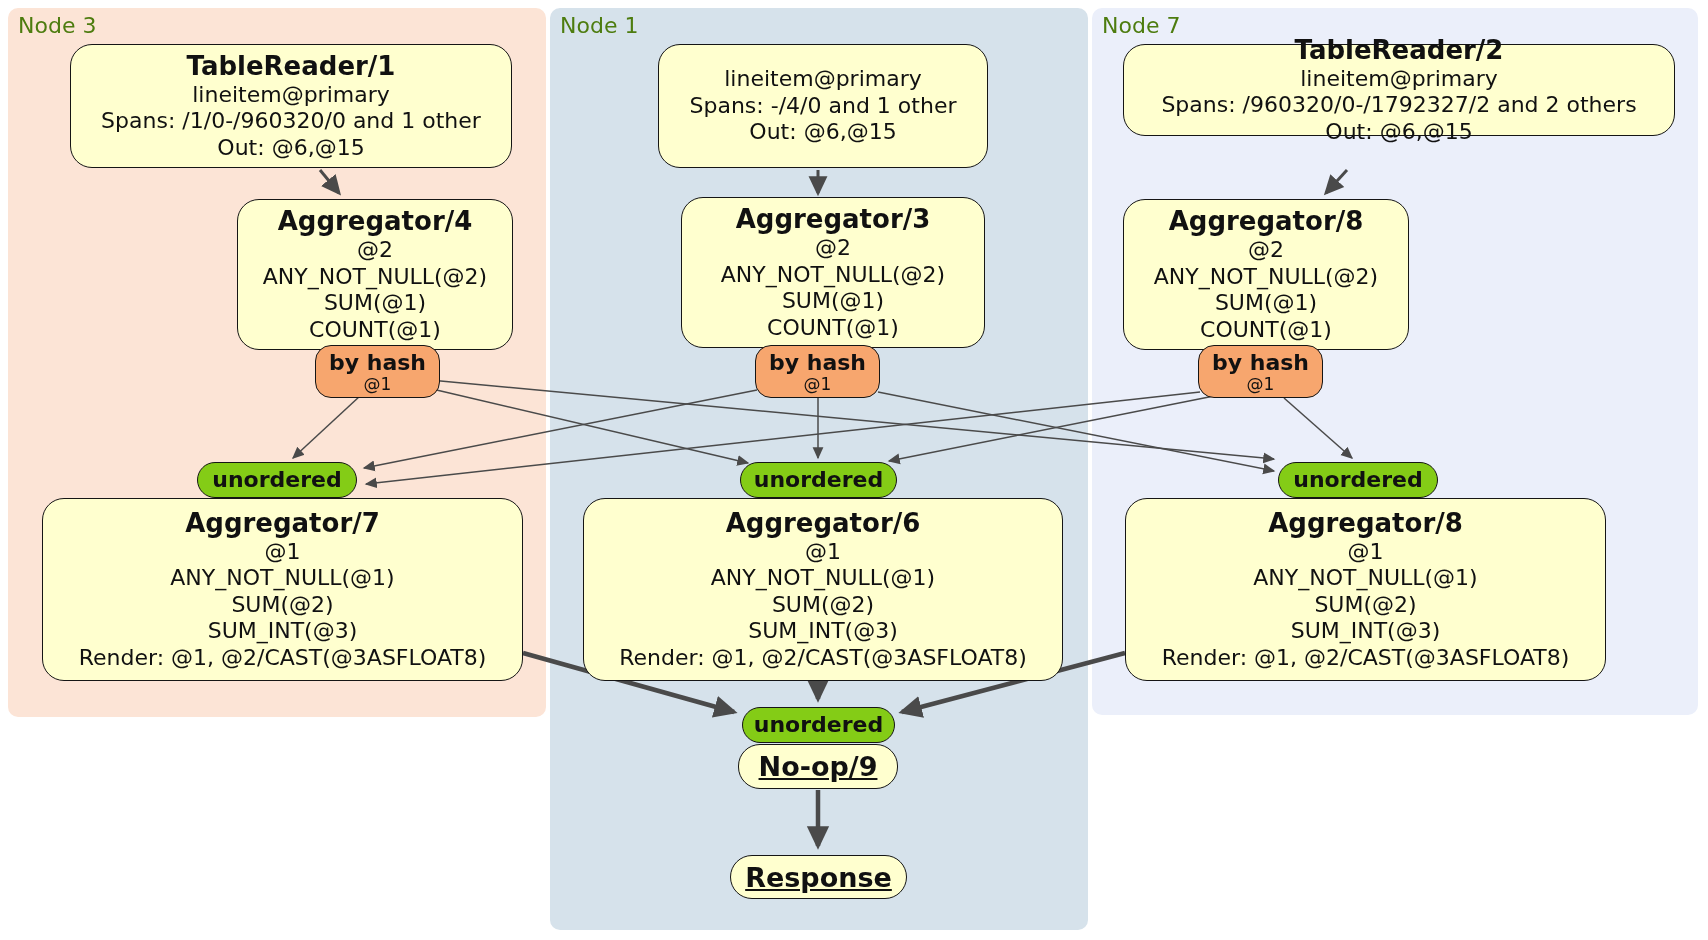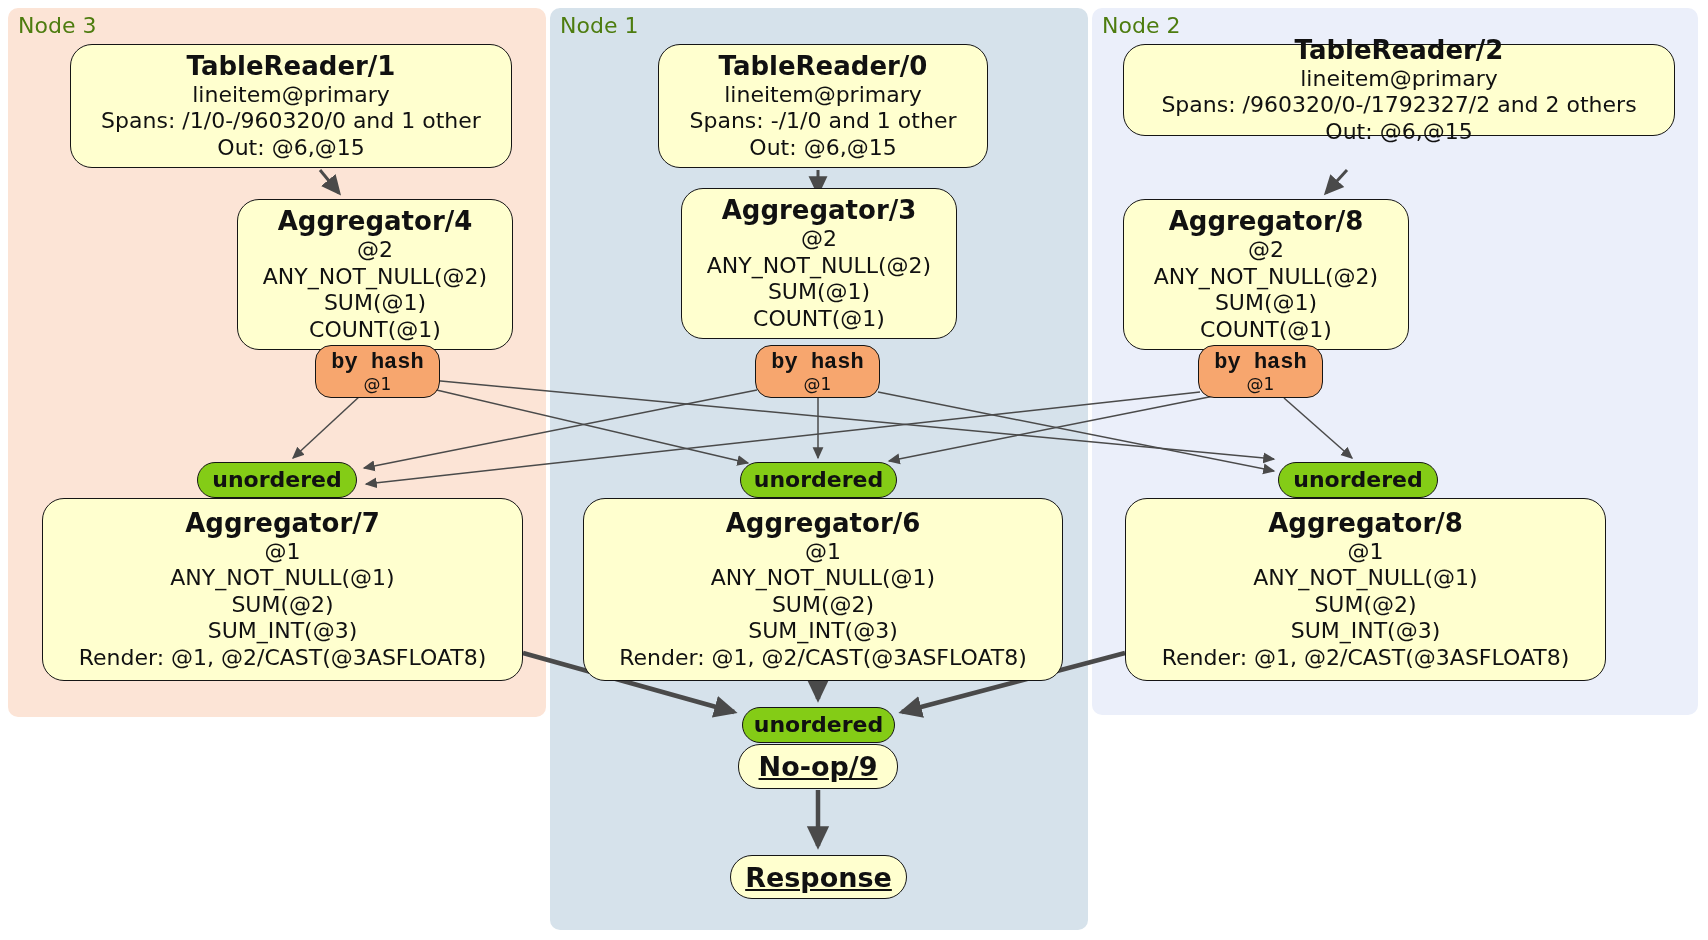--- a/index.html
+++ b/index.html
@@ -20,37 +20,37 @@
     justify-content:center; text-align:center; box-sizing:border-box;
   }
   .pbox .title { font-weight:bold; font-size:26px; line-height:31px; white-space:nowrap; }
   .pbox .bl { font-size:22px; line-height:26.5px; white-space:nowrap; }
   .pill {
     position:absolute; z-index:4; border:1.8px solid #151515; box-sizing:border-box;
     display:flex; flex-direction:column; align-items:center; justify-content:center;
     text-align:center;
   }
   .byhash { background:#f7a66e; border-radius:16px; }
-  .byhash .t1 { font-weight:bold; font-size:22px; line-height:25px;font-family:Liberation Mono, monospace; }
+  .byhash .t1 { font-weight:bold; font-size:22px; line-height:25px; }
   .byhash .t2 { font-size:17px; line-height:19px; }
   .unordered { background:#84cc16; border-radius:18px; font-weight:bold; font-size:22px; line-height:24px; }
   .bigtitle { font-weight:bold; font-size:27px;text-decoration:underline; }
 </style>
 </head>
 <body>
 
 <div id="canvas">
 
   <div class="region region-node3"></div>
   <div class="region region-node1"></div>
   <div class="region region-node2"></div>
 
   <div class="nodelabel" style="left:18px; top:13px;">Node 3</div>
   <div class="nodelabel" style="left:560px; top:13px;">Node 1</div>
-  <div class="nodelabel" style="left:1102px; top:13px;">Node 2</div>
+  <div class="nodelabel" style="left:1102px; top:13px;">Node 7</div>
 
   <svg id="edges">
     <defs>
       <marker id="arr-s" viewBox="0 0 10 10" refX="8" refY="5" markerWidth="9" markerHeight="9" orient="auto-start-reverse">
         <path d="M0,1 L9,5 L0,9 z" fill="#4a4a4a"></path>
       </marker>
       <marker id="arr-m" viewBox="0 0 10 10" refX="8" refY="5" markerWidth="7" markerHeight="7" orient="auto-start-reverse">
         <path d="M0,0.5 L9.5,5 L0,9.5 z" fill="#4a4a4a"></path>
       </marker>
       <marker id="arr-l" viewBox="0 0 10 10" refX="8" refY="5" markerWidth="5.5" markerHeight="5.5" orient="auto-start-reverse">
@@ -79,40 +79,39 @@
     <line x1="818" y1="790" x2="818" y2="846" stroke="#4a4a4a" stroke-width="4.5" marker-end="url(#arr-l)"></line>
   </svg>
 
   <div class="pbox" style="left:70px; top:44px; width:442px; height:124px;">
     <div class="title">TableReader/1</div>
     <div class="bl">lineitem@primary</div>
     <div class="bl">Spans: /1/0-/960320/0 and 1 other</div>
     <div class="bl">Out: @6,@15</div>
   </div>
   <div class="pbox" style="left:658px; top:44px; width:330px; height:124px;">
-    <div class="title">TableReader/0</div>
     <div class="bl">lineitem@primary</div>
-    <div class="bl">Spans: -/1/0 and 1 other</div>
+    <div class="bl">Spans: -/4/0 and 1 other</div>
     <div class="bl">Out: @6,@15</div>
   </div>
   <div class="pbox" style="left:1123px; top:44px; width:552px; height:92px;">
     <div class="title">TableReader/2</div>
     <div class="bl">lineitem@primary</div>
     <div class="bl">Spans: /960320/0-/1792327/2 and 2 others</div>
     <div class="bl">Out: @6,@15</div>
   </div>
 
   <div class="pbox" style="left:237px; top:199px; width:276px; height:151px;">
     <div class="title">Aggregator/4</div>
     <div class="bl">@2</div>
     <div class="bl">ANY_NOT_NULL(@2)</div>
     <div class="bl">SUM(@1)</div>
     <div class="bl">COUNT(@1)</div>
   </div>
-  <div class="pbox" style="left:681px; top:188px; width:276px; height:151px;">
+  <div class="pbox" style="left:681px; top:197px; width:304px; height:151px;">
     <div class="title">Aggregator/3</div>
     <div class="bl">@2</div>
     <div class="bl">ANY_NOT_NULL(@2)</div>
     <div class="bl">SUM(@1)</div>
     <div class="bl">COUNT(@1)</div>
   </div>
   <div class="pbox" style="left:1123px; top:199px; width:286px; height:151px;">
     <div class="title">Aggregator/8</div>
     <div class="bl">@2</div>
     <div class="bl">ANY_NOT_NULL(@2)</div>

